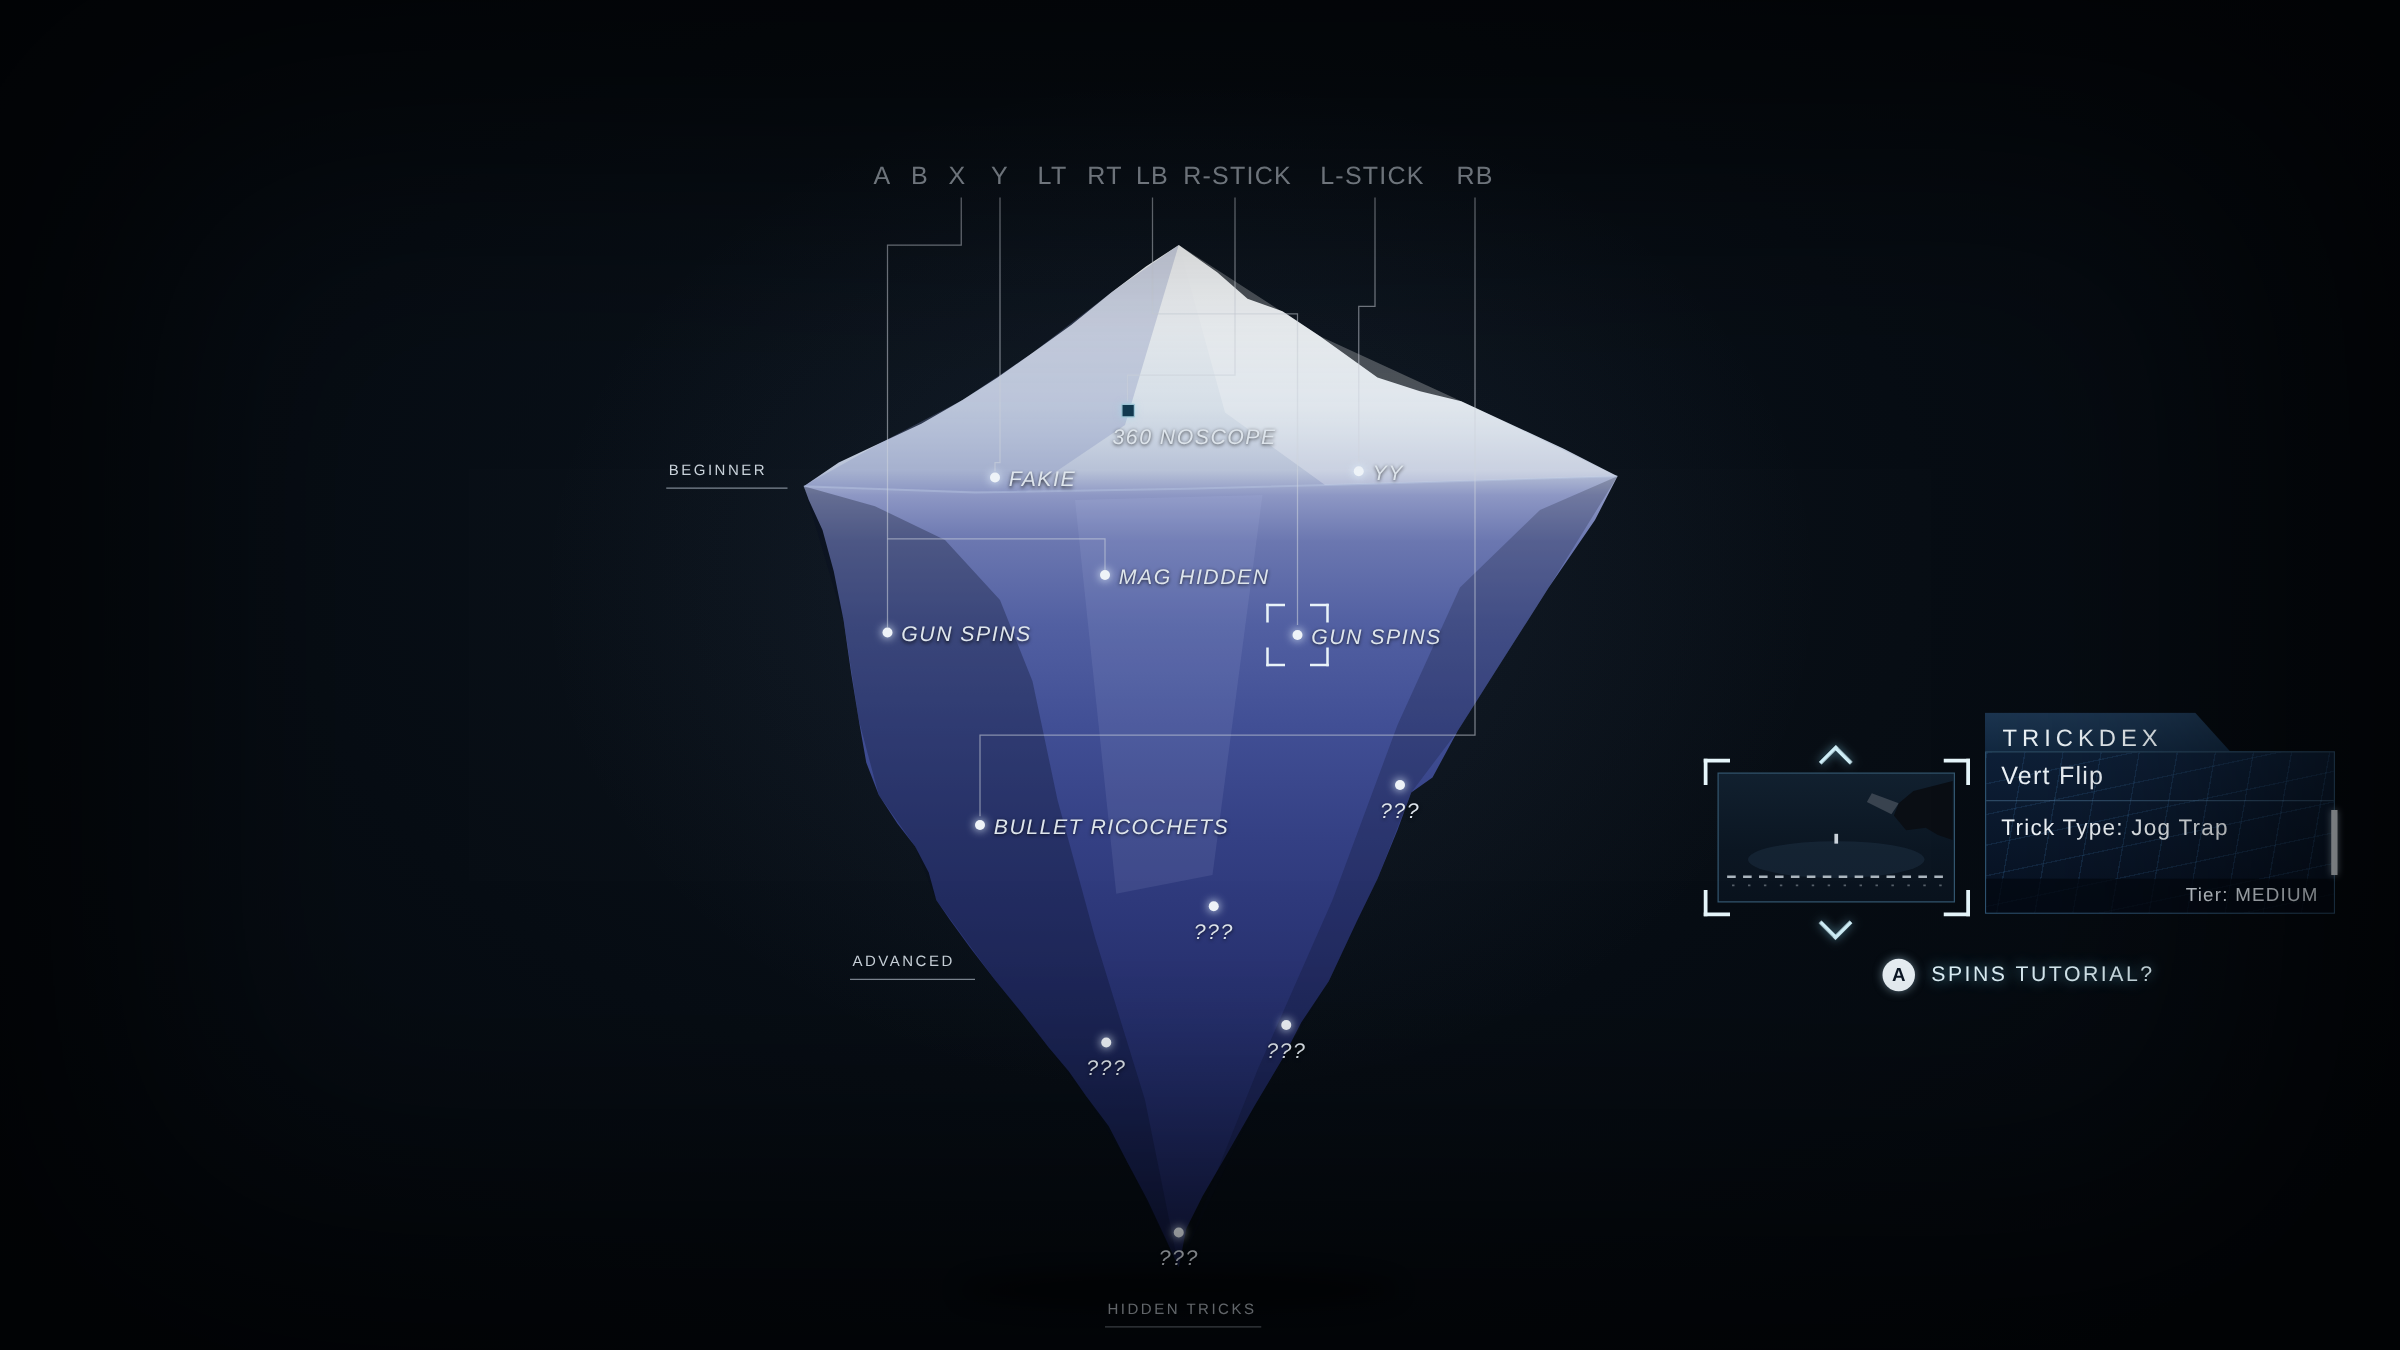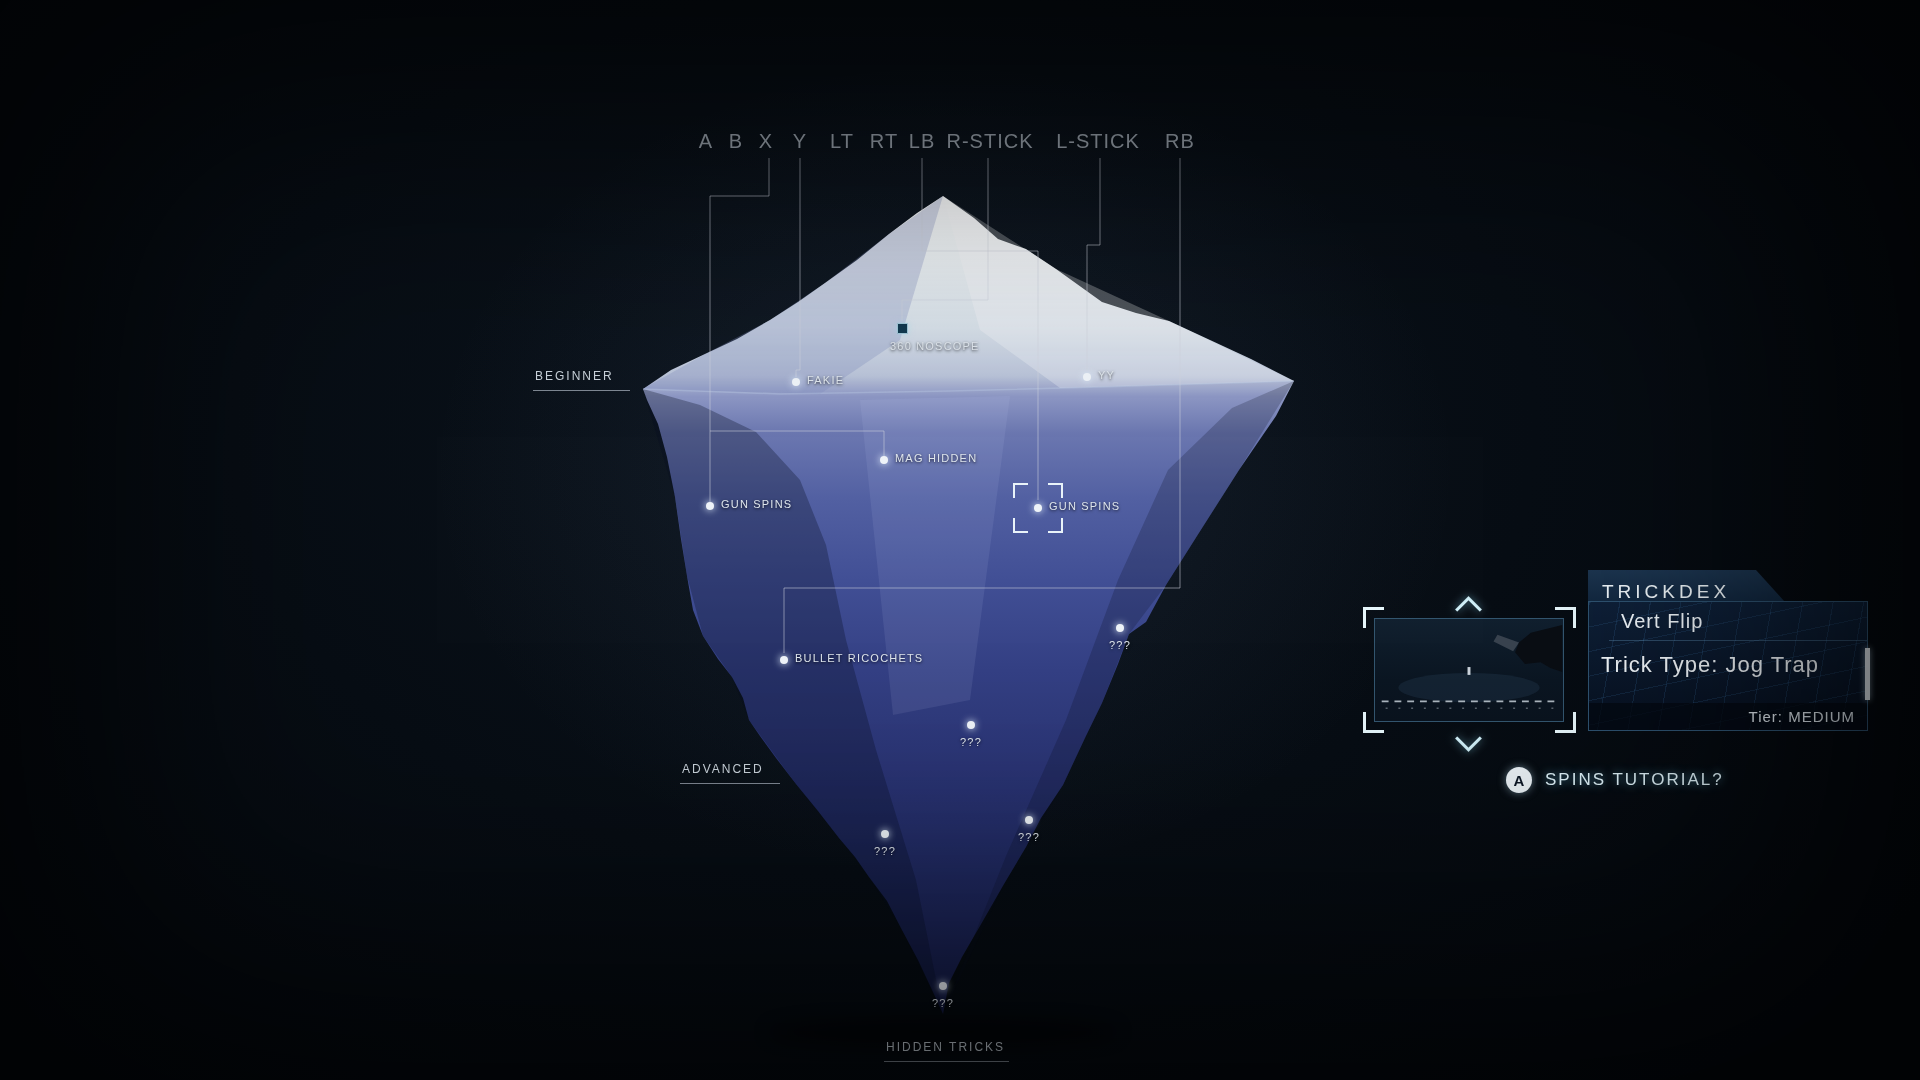--- a/index.html
+++ b/index.html
@@ -32,22 +32,22 @@
   
   .tier-label{position:absolute;font-size:12px;letter-spacing:2px;color:#c9d2da;
     padding:0 16px 7px 2px;border-bottom:1px solid rgba(220,232,244,.55);white-space:nowrap;}
 
   
   .marker{position:absolute;width:0;height:0;}
   .dot{position:absolute;left:-4px;top:-4px;width:8px;height:8px;border-radius:50%;
     background:#eef3f8;box-shadow:0 0 7px 1px rgba(220,235,250,.75);}
   .sqdot{position:absolute;left:-5px;top:-5px;width:9px;height:9px;border-radius:1px;
     background:#123a50;border:1px solid #9fc8d8;box-shadow:0 0 6px rgba(160,220,240,.55);}
-  .mlabel{position:absolute;left:11px;top:-8px;font-size:11px;letter-spacing:1.2px;
-    color:#dee5ec;white-space:nowrap;text-shadow:0 1px 3px rgba(0,0,0,.75);}
+  .mlabel{position:absolute;left:11px;top:-8px;font-size:17px;letter-spacing:1.2px;
+    color:#dee5ec;white-space:nowrap;text-shadow:0 1px 3px rgba(0,0,0,.75);font-style:italic;}
   .below .mlabel{left:50%;transform:translateX(-50%);top:11px;}
   .m360 .mlabel{left:-12px;top:12px;transform:none;}
 
   .sel{position:absolute;left:-25px;top:-25px;width:50px;height:50px;}
   .sel i{position:absolute;width:13px;height:13px;border:0 solid #e9f3f9;display:block;}
   .sel .tl{left:0;top:0;border-left-width:2px;border-top-width:2px;}
   .sel .tr{right:0;top:0;border-right-width:2px;border-top-width:2px;}
   .sel .bl{left:0;bottom:0;border-left-width:2px;border-bottom-width:2px;}
   .sel .br{right:0;bottom:0;border-right-width:2px;border-bottom-width:2px;}
 
@@ -73,22 +73,22 @@
     display:flex;align-items:center;padding-left:14px;box-sizing:border-box;}
   .tdx-header span{font-size:19px;letter-spacing:4px;color:#eef5f9;margin-top:12px;}
   .tdx-panel{position:absolute;left:1588px;top:601px;width:280px;height:130px;
     border:1px solid #2e5270;box-sizing:border-box;
     background:linear-gradient(180deg,#0e2038 0%,#091527 70%,#071020 100%);}
   .tdx-grid{position:absolute;inset:0;
     background-image:
       repeating-linear-gradient(100deg, rgba(52,105,155,.22) 0 1px, transparent 1px 30px),
       repeating-linear-gradient(168deg, rgba(52,105,155,.20) 0 1px, transparent 1px 24px);}
   .tdx-name{position:absolute;left:0;top:0;right:0;padding:8px 12px 7px;font-size:20px;
-    color:#eef4f9;letter-spacing:1px;border-bottom:1px solid rgba(110,160,200,.35);margin-left:20px;}
-  .tdx-type{position:absolute;left:0;top:42px;right:0;padding:8px 12px;font-size:22px;
+    color:#eef4f9;letter-spacing:1px;border-bottom:1px solid rgba(110,160,200,.35);}
+  .tdx-type{position:absolute;left:0;top:42px;right:0;padding:8px 12px;font-size:18px;
     color:#f1f6fa;letter-spacing:1px;}
   .tdx-tier{position:absolute;left:0;right:0;bottom:0;height:27px;background:rgba(4,9,18,.78);
     display:flex;align-items:center;justify-content:flex-end;padding-right:12px;
     font-size:15px;letter-spacing:1px;color:#dfe7ee;}
   .tdx-scroll{position:absolute;right:-3px;top:46px;width:5px;height:52px;background:#e6edf3;
     box-shadow:0 0 6px rgba(200,230,250,.6);}
 
   
   .tutorial{position:absolute;left:1506px;top:767px;display:flex;align-items:center;gap:13px;}
   .abtn{width:26px;height:26px;border-radius:50%;background:#e9f0f5;color:#0b1624;

